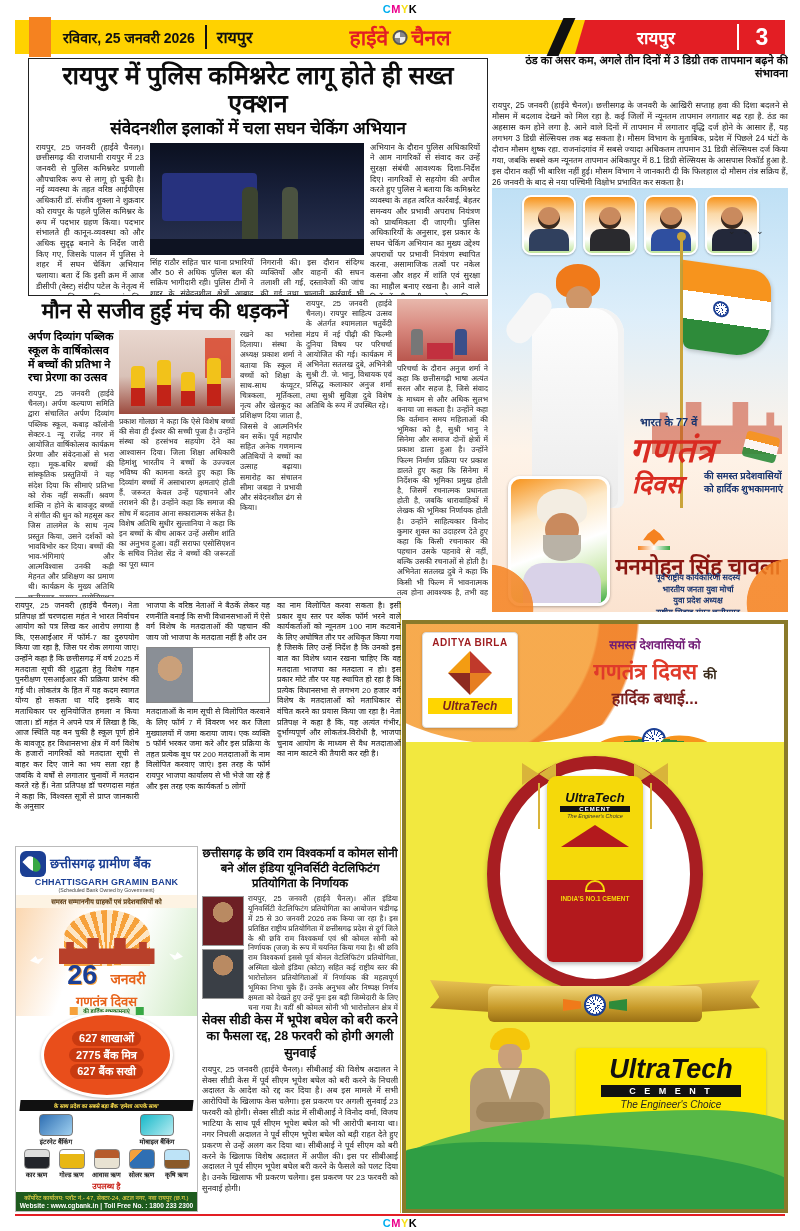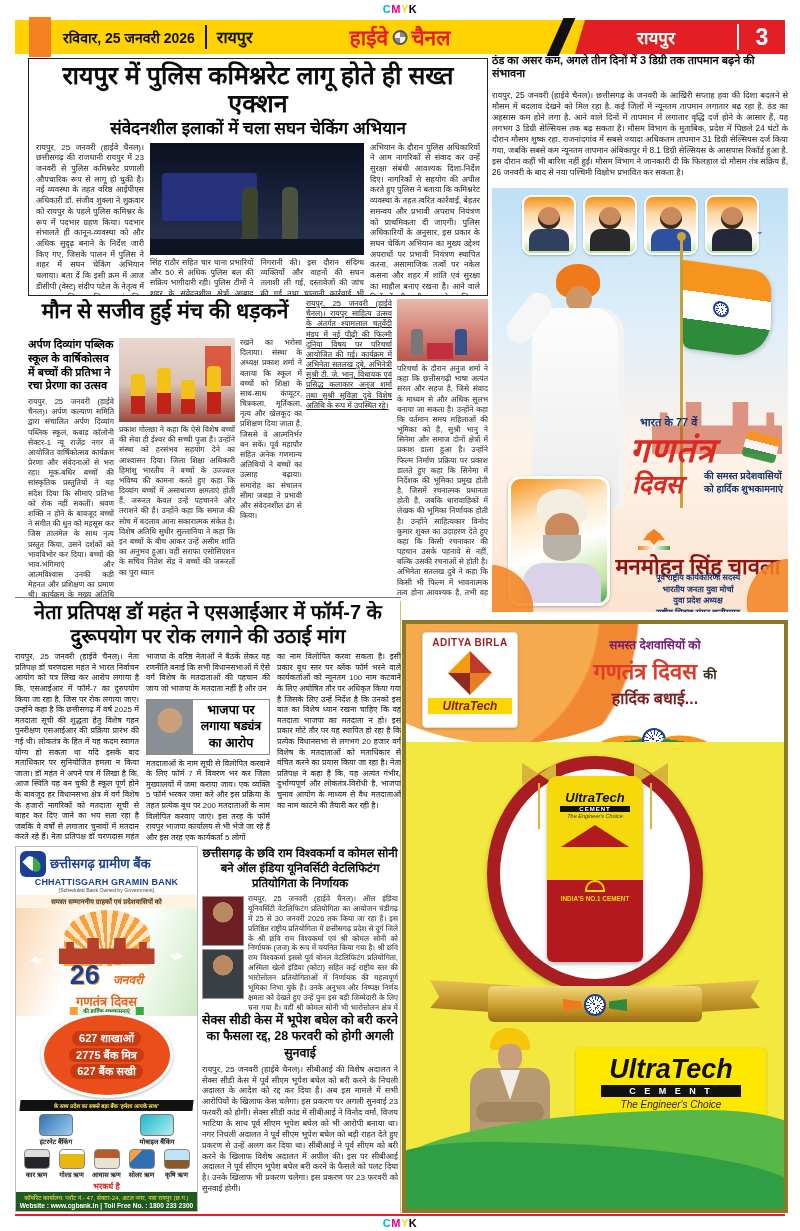--- a/index.html
+++ b/index.html
@@ -39,41 +39,41 @@
   .lead-mid { width:214px; display:flex; flex-direction:column; gap:3px; }
   .ph-police { width:214px; height:112px; background:linear-gradient(180deg,#0b1020 0%,#18203a 45%,#2a3352 100%); position:relative; overflow:hidden; }
   .ph-police .truck { position:absolute; left:12px; top:30px; width:95px; height:48px; background:#27327e; border-radius:4px; }
   .ph-police .p1,.ph-police .p2 { position:absolute; width:16px; height:58px; background:#3c4430; border-radius:6px 6px 0 0; bottom:10px; }
   .ph-police .p1{ left:92px; } .ph-police .p2{ left:132px; background:#4a5240; }
   .ph-police .road { position:absolute; bottom:0; left:0; right:0; height:16px; background:#0e1322; }
   .lead-mid .btxt { column-count:2; column-gap:7px; font-size:7.8px; }
 
   
   .weather { position:absolute; left:492px; top:54px; width:296px; height:132px; overflow:hidden; }
-  .weather-h1 { font-size:11px; font-weight:bold; text-align:left; line-height:1.2; margin-bottom:11px; }
+  .weather-h1 { font-size:11px; font-weight:bold; text-align:right; line-height:1.2; margin-bottom:21px; }
   .weather .btxt { font-size:8.2px; }
 
   
   .manch { position:absolute; left:28px; top:299px; width:274px; height:298px; overflow:hidden; }
-  .manch-h1 { font-size:21px; font-weight:bold; text-align:center; line-height:1.1; margin-bottom:16px; }
+  .manch-h1 { font-size:21px; font-weight:bold; text-align:center; line-height:1.1; margin-bottom:8px; }
   .manch-grid { display:flex; gap:5px; }
   .manch-c1 { width:86px; } .manch-c3 { width:62px; }
   .manch-sub { font-size:11px; font-weight:bold; line-height:1.25; margin-bottom:4px; }
   .manch-mid { width:116px; }
   .ph-kids { width:116px; height:84px; background:linear-gradient(180deg,#e9d7cf 0%,#d9c2b8 55%,#9c4a3e 100%); position:relative; overflow:hidden; margin-bottom:3px; }
   .ph-kids .kid { position:absolute; bottom:8px; width:14px; height:40px; background:linear-gradient(180deg,#f2c21a 0 55%,#c22318 55% 100%); border-radius:4px 4px 0 0; }
   .ph-kids .k1{left:12px}.ph-kids .k2{left:38px;height:46px}.ph-kids .k3{left:62px;height:34px}.ph-kids .k4{left:88px;height:48px}
   .ph-kids .banner { position:absolute; right:4px; top:8px; width:26px; height:40px; background:#d8452a; opacity:.85; }
   .manch .btxt{ font-size:7.6px; }
 
   
   .sahitya { position:absolute; left:306px; top:299px; width:182px; height:298px; overflow:hidden; }
   .sahitya-h1 { font-size:13px; font-weight:bold; text-align:center; line-height:1.25; margin-bottom:4px; }
   .sahitya-grid { display:flex; gap:5px; }
-  .sahitya-c1 { width:86px;text-decoration:underline; } .sahitya-c2 { width:91px; }
+  .sahitya-c1 { width:86px; } .sahitya-c2 { width:91px; }
   .ph-panel { width:91px; height:62px; background:linear-gradient(180deg,#e8b8ac 0%,#d98a80 45%,#b9574e 100%); position:relative; overflow:hidden; margin-bottom:3px; }
   .ph-panel .g1,.ph-panel .g2 { position:absolute; bottom:6px; width:12px; height:26px; background:#555; border-radius:4px 4px 0 0; }
   .ph-panel .g1{left:14px; background:#777}.ph-panel .g2{left:58px; background:#3b4f8a}
   .ph-panel .tbl { position:absolute; bottom:2px; left:30px; width:26px; height:16px; background:#c2303f; }
   .sahitya .btxt{ font-size:7.6px; }
 
   
   .rule-mid { position:absolute; left:15px; top:597px; width:386px; border-top:1px solid #777; }
   .mahant { position:absolute; left:15px; top:601px; width:386px; height:242px; overflow:hidden; }
   .mahant-h1 { font-size:20px; font-weight:bold; text-align:center; line-height:1.18; margin-bottom:4px; }
@@ -105,21 +105,21 @@
   .bank-name-hi { font-size:13px; font-weight:bold; color:#1B3F94; line-height:1.05; }
   .bank-name-en { text-align:center; font-size:9px; font-weight:bold; color:#1B3F94; letter-spacing:.2px; }
   .bank-sub { text-align:center; font-size:5.2px; color:#444; margin-bottom:2px; }
   .bank-greet { text-align:center; font-size:6.8px; font-weight:bold; color:#5a3a10; background:#fdf3e3; padding:2px 1px; }
   .bank-fest { position:relative; height:108px; background:linear-gradient(110deg,#fbd7b0 0%,#ffffff 35%,#ffffff 60%,#cdeac2 100%); overflow:hidden; }
   .fest-rays { position:absolute; left:50%; top:2px; transform:translateX(-50%); width:86px; height:56px; border-radius:50% 50% 0 0; background:repeating-conic-gradient(from -90deg at 50% 100%, #f6a13b 0 6deg, #fde6c5 6deg 12deg); }
   .fest-fort { position:absolute; left:50%; top:30px; transform:translateX(-50%); width:96px; height:26px; background:#b8402a;
     clip-path:polygon(0 100%,0 40%,8% 40%,8% 15%,16% 15%,16% 40%,30% 40%,30% 0,42% 0,42% 40%,58% 40%,58% 0,70% 0,70% 40%,84% 40%,84% 15%,92% 15%,92% 40%,100% 40%,100% 100%); }
   .fest-26 { position:absolute; left:50%; top:52px; transform:translateX(-50%); display:flex; align-items:baseline; gap:13px; }
   .fest-26 .n { font-size:27px; font-weight:bold; color:#1B3F94; text-shadow:1px 1px 0 #f6a13b; }
-  .fest-26 .mo { font-size:12px; font-weight:bold; color:#e8641b;font-style:italic; }
+  .fest-26 .mo { font-size:14px; font-weight:bold; color:#e8641b; }
   .fest-title { position:absolute; left:0; right:0; top:84px; text-align:center; font-size:13px; font-weight:bold; color:#e8641b; }
   .fest-sub { position:absolute; left:50%; transform:translateX(-50%); top:99px; font-size:5.6px; font-weight:bold; color:#1d6b1d; background:#eaf6e4; padding:0 6px; border-left:8px solid #f6a13b; border-right:8px solid #39a845; white-space:nowrap; }
   .dove { position:absolute; width:14px; height:8px; background:#fff; clip-path:polygon(0 60%,40% 0,55% 45%,100% 20%,60% 100%); opacity:.95; }
   .bank-stats { position:relative; margin:-4px auto 0; width:132px; height:86px; background:#e94e1b; border:3px solid #fff; border-radius:50%; box-shadow:0 1px 3px rgba(0,0,0,.3); display:flex; flex-direction:column; align-items:center; justify-content:center; gap:2px; }
   .bank-stats .st { font-size:11px; font-weight:bold; color:#fff; background:#c93a10; border-radius:8px; padding:0 7px; line-height:1.35; }
   .bank-ribbon { margin:2px 4px; background:#111; color:#ffe14d; font-size:5.6px; font-weight:bold; text-align:center; padding:1.5px 0; transform:skewX(-6deg); }
   .bank-services { display:flex; justify-content:space-between; padding:1px 8px; }
   .bsv { width:64px; text-align:center; }
   .bsv-icon { width:34px; height:22px; margin:0 auto 1px; border-radius:4px; background:linear-gradient(135deg,#2f6fb3,#9fd0f0); border:1px solid #777; }
   .bsv-icon.mob { background:linear-gradient(135deg,#18b9c9,#b8ecf2); }
@@ -321,28 +321,26 @@
         </div>
         <div class="btxt">परिचर्चा के दौरान अनुज शर्मा ने कहा कि छत्तीसगढ़ी भाषा अत्यंत सरल और सहज है, जिसे संवाद के माध्यम से और अधिक सुलभ बनाया जा सकता है। उन्होंने कहा कि वर्तमान समय महिलाओं की भूमिका को है, सुश्री भानु ने सिनेमा और समाज दोनों क्षेत्रों में प्रकाश डाला हुआ है। उन्होंने फिल्म निर्माण प्रक्रिया पर प्रकाश डालते हुए कहा कि सिनेमा में निर्देशक की भूमिका प्रमुख होती है, जिसमें रचनात्मक प्रधानता होती है, जबकि धारावाहिकों में लेखक की भूमिका निर्णायक होती है। उन्होंने साहित्यकार विनोद कुमार शुक्ल का उदाहरण देते हुए कहा कि किसी रचनाकार की पहचान उसके पहनावे से नहीं, बल्कि उसकी रचनाओं से होती है। अभिनेता सतलख दुबे ने कहा कि किसी भी फिल्म में भावनात्मक तत्व होना आवश्यक है, तभी वह दर्शकों के मन में गहरी जगह बना पाती है। छत्तीसगढ़ का साहित्य अत्यंत समृद्ध है और यहां अच्छी कहानियों की कोई कमी नहीं है।</div>
       </div>
     </div>
   </section>
 
   <div class="rule-mid"></div>
   <div class="vert-rule"></div>
 
   <section class="mahant">
-    <h1 class="mahant-h1">नेता प्रतिपक्ष डॉ महंत ने एसआईआर में फॉर्म-7 के दुरूपयोग पर रोक लगाने की उठाई मांग</h1>
     <div class="mahant-cols">
       <div class="btxt">रायपुर, 25 जनवरी (हाईवे चैनल)। नेता प्रतिपक्ष डॉ चरणदास महंत ने भारत निर्वाचन आयोग को पत्र लिख कर आरोप लगाया है कि, एसआईआर में फॉर्म-7 का दुरुपयोग किया जा रहा है, जिस पर रोक लगाया जाए। उन्होंने कहा है कि छत्तीसगढ़ में वर्ष 2025 में मतदाता सूची की शुद्धता हेतु विशेष गहन पुनरीक्षण एसआईआर की प्रक्रिया प्रारंभ की गई थी। लोकतंत्र के हित में यह कदम स्वागत योग्य हो सकता था यदि इसके बाद मताधिकार पर सुनियोजित हमला न किया जाता। डॉ महंत ने अपने पत्र में लिखा है कि, आज स्थिति यह बन चुकी है स्कूल पूर्ण होने के बावजूद हर विधानसभा क्षेत्र में वर्ग विशेष के हजारों नागरिकों को मतदाता सूची से बाहर कर दिए जाने का भय सता रहा है जबकि वे वर्षों से लगातार चुनावों में मतदान करते रहे हैं। नेता प्रतिपक्ष डॉ चरणदास महंत ने कहा कि, विश्वस्त सूत्रों से प्राप्त जानकारी के अनुसार</div>
       <div>
         <div class="btxt">भाजपा के वरिष्ठ नेताओं ने बैठकें लेकर यह रणनीति बनाई कि सभी विधानसभाओं में ऐसे वर्ग विशेष के मतदाताओं की पहचान की जाय जो भाजपा के मतदाता नहीं है और उन</div>
         <div class="bjp-box">
           <div class="ph-face"></div>
-          <div class="bjp-box-title">भाजपा पर लगाया षड्यंत्र का आरोप</div>
         </div>
         <div class="btxt">मतदाताओं के नाम सूची से विलोपित करवाने के लिए फॉर्म 7 में विवरण भर कर जिला मुख्यालयों में जमा कराया जाय। एक व्यक्ति 5 फॉर्म भरकर जमा करे और इस प्रक्रिया के तहत प्रत्येक बूथ पर 200 मतदाताओं के नाम विलोपित करवाए जाएं। इस तरह के फॉर्म रायपुर भाजपा कार्यालय से भी भेजे जा रहे हैं और इस तरह एक कार्यकर्ता 5 लोगों</div>
       </div>
       <div class="btxt">का नाम विलोपित करवा सकता है। इसी प्रकार बूथ स्तर पर ब्लेंक फॉर्म भरने वाले कार्यकर्ताओं को न्यूनतम 100 नाम कटवाने के लिए अघोषित तौर पर अधिकृत किया गया है जिसके लिए उन्हें निर्देश है कि उनको इस बात का विशेष ध्यान रखना चाहिए कि वह मतदाता भाजपा का मतदाता न हो। इस प्रकार मोटे तौर पर यह स्थापित हो रहा है कि प्रत्येक विधानसभा से लगभग 20 हजार वर्ग विशेष के मतदाताओं को मताधिकार से वंचित करने का प्रयास किया जा रहा है। नेता प्रतिपक्ष ने कहा है कि, यह अत्यंत गंभीर, दुर्भाग्यपूर्ण और लोकतंत्र-विरोधी है, भाजपा चुनाव आयोग के माध्यम से वैध मतदाताओं का नाम काटने की तैयारी कर रही है।</div>
     </div>
   </section>
 
   <section class="lift">
     <h2 class="lift-h1">छत्तीसगढ़ के छवि राम विश्वकर्मा व कोमल सोनी बने ऑल इंडिया यूनिवर्सिटी वेटलिफिटंग प्रतियोगिता के निर्णायक</h2>
     <div>
@@ -410,21 +408,21 @@
         </div>
       <div class="bln">
           <div class="bln-icon i-solar"></div>
           <div class="bln-label">सोलर ऋण</div>
         </div>
       <div class="bln">
           <div class="bln-icon i-agri"></div>
           <div class="bln-label">कृषि ऋण</div>
         </div>
     </div>
-    <div class="bank-avail">भरकर्ध है</div>
+    <div class="bank-avail">उपलब्ध है</div>
     <div class="bank-foot">
       <div class="bank-addr">कॉर्पोरेट कार्यालय: प्लॉट नं.- 47, सेक्टर-24, अटल नगर, नवा रायपुर (छ.ग.)</div>
       <div class="bank-web">Website : www.cgbank.in | Toll Free No. : 1800 233 2300</div>
     </div>
     <div class="bank-strip"></div>
   </aside>
 
   <aside class="rep">
     <div class="rep-photos">
       <div class="rp rp1"></div>

